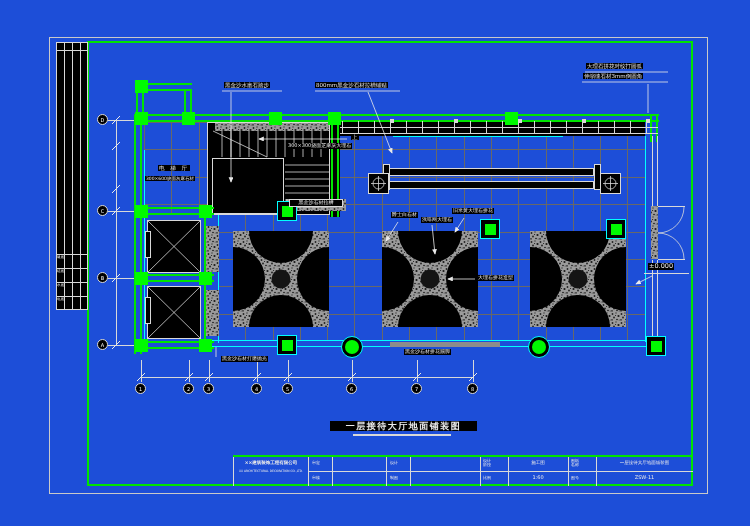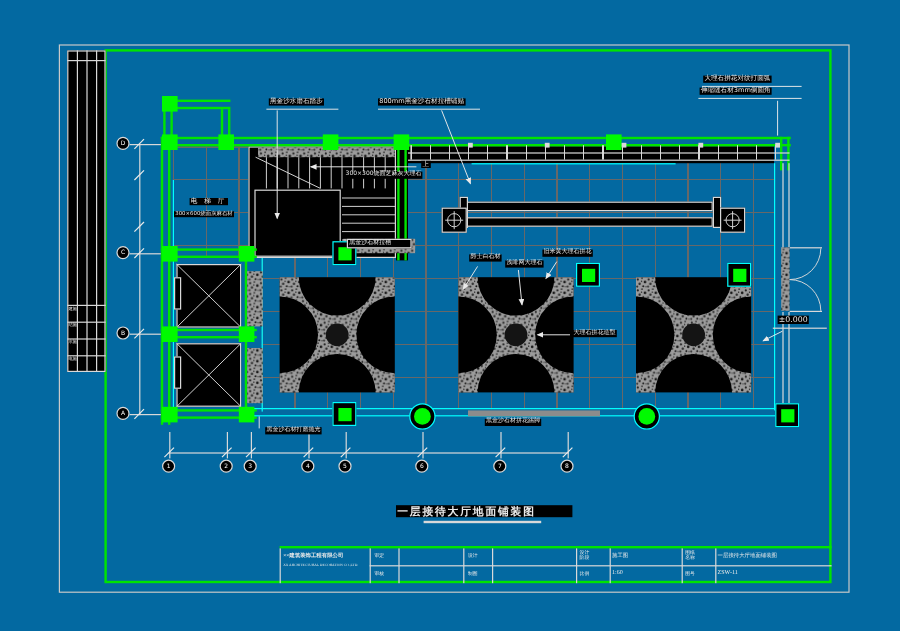--- a/index.html
+++ b/index.html
@@ -1,16 +1,16 @@
 <!DOCTYPE html>
 <html><head>
 <meta charset="utf-8">
 <style>
   html,body{margin:0;padding:0;background:#000;}
-  #canvas{position:relative;width:750px;height:526px;background:#0369a1;overflow:hidden;
+  #canvas{position:relative;width:750px;height:526px;background:#1d4ed8;overflow:hidden;
           font-family:"DejaVu Sans",sans-serif;}
   .a{position:absolute;}
   .gl{background:#00e400;}
   .cl{background:#00ffff;}
   .wl{background:#d9d9d9;}
   .gy{background:#8c8c8c;}
   .bx{border:1px solid #d9d9d9;background:#000;box-sizing:border-box;}
   .txt{color:#eaeaea;white-space:nowrap;background:#000;line-height:1.15;padding:0 1px;}
   .t55{font-size:5.5px;} .t5{font-size:5px;} .t45{font-size:4.5px;} .t4{font-size:4px;} .t35{font-size:3.5px;}
   .t65{font-size:6.5px;} .t9{font-size:9px;font-weight:bold;letter-spacing:1.5px;}
@@ -21,21 +21,21 @@
         display:flex;align-items:center;justify-content:center;}
   .colc b{width:11px;height:11px;background:#00fa00;display:block;}
   .cir{border:1px solid #00ffff;border-radius:50%;background:#000;width:22px;height:22px;box-sizing:border-box;
        display:flex;align-items:center;justify-content:center;}
   .cir b{width:14px;height:14px;border-radius:50%;background:#00fa00;display:block;}
   .grid{background:
      repeating-linear-gradient(to right,#686868 0 1px,transparent 1px 27.3px),
      repeating-linear-gradient(to bottom,#686868 0 1px,transparent 1px 27.4px);}
   .msk{background:#000;}
   .tbl{color:#eaeaea;line-height:1.05;}
-  .ctr{text-align:left;font-family:Liberation Serif, serif;}
+  .ctr{text-align:center;}
 </style>
 </head>
 <body>
 
 <div id="canvas">
 
   <div class="a" style="left:49px;top:37px;width:657px;height:455px;border:1px solid #c9c9c9;"></div>
 
   <div class="a" style="left:87px;top:41px;width:606px;height:445px;border:2px solid #00e400;box-sizing:border-box;"></div>
 

